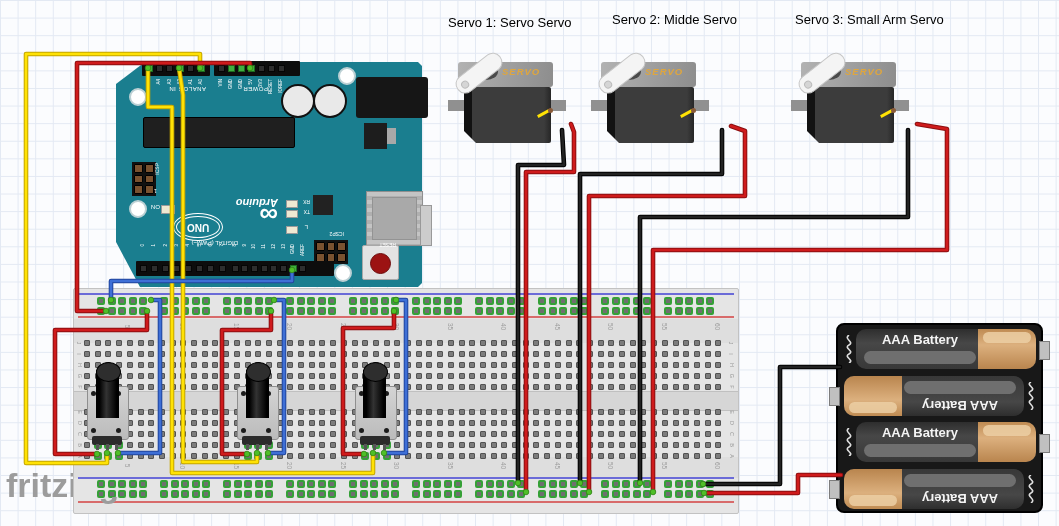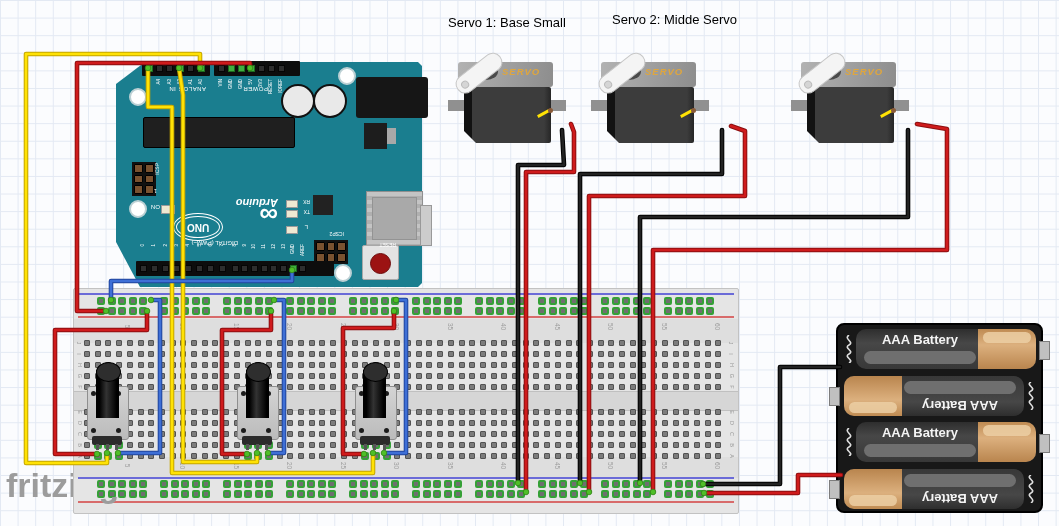--- a/index.html
+++ b/index.html
@@ -1258,15 +1258,16 @@
         <circle cx="274" cy="300" r="2.8" fill="#4fbf28" stroke="#2e8313" stroke-width=".8"></circle>
         <circle cx="268" cy="453" r="2.8" fill="#4fbf28" stroke="#2e8313" stroke-width=".8"></circle>
       </g>
       <g>
         <polyline points="384,453 406,453 406,300 396,300" fill="none" stroke="#20459c" stroke-width="4.6" stroke-linejoin="round" stroke-linecap="round"></polyline>
         <polyline points="384,453 406,453 406,300 396,300" fill="none" stroke="#3e6fd6" stroke-width="2.6" stroke-linejoin="round" stroke-linecap="round"></polyline>
         <circle cx="396" cy="300" r="2.8" fill="#4fbf28" stroke="#2e8313" stroke-width=".8"></circle>
         <circle cx="384" cy="453" r="2.8" fill="#4fbf28" stroke="#2e8313" stroke-width=".8"></circle>
       </g>
     </svg>
-<div class="abs servo-label" style="left: 448px; top: 15px;">Servo 1: Base Small</div>
+<div class="abs servo-label" style="left: 448px; top: 15px;">Servo 1: Servo Servo</div>
     <div class="abs servo-label" style="left: 612px; top: 12px;">Servo 2: Midde Servo</div>
+    <div class="abs servo-label" style="left: 795px; top: 12px;">Servo 3: Small Arm Servo</div>
   </div>
 
 </body></html>

